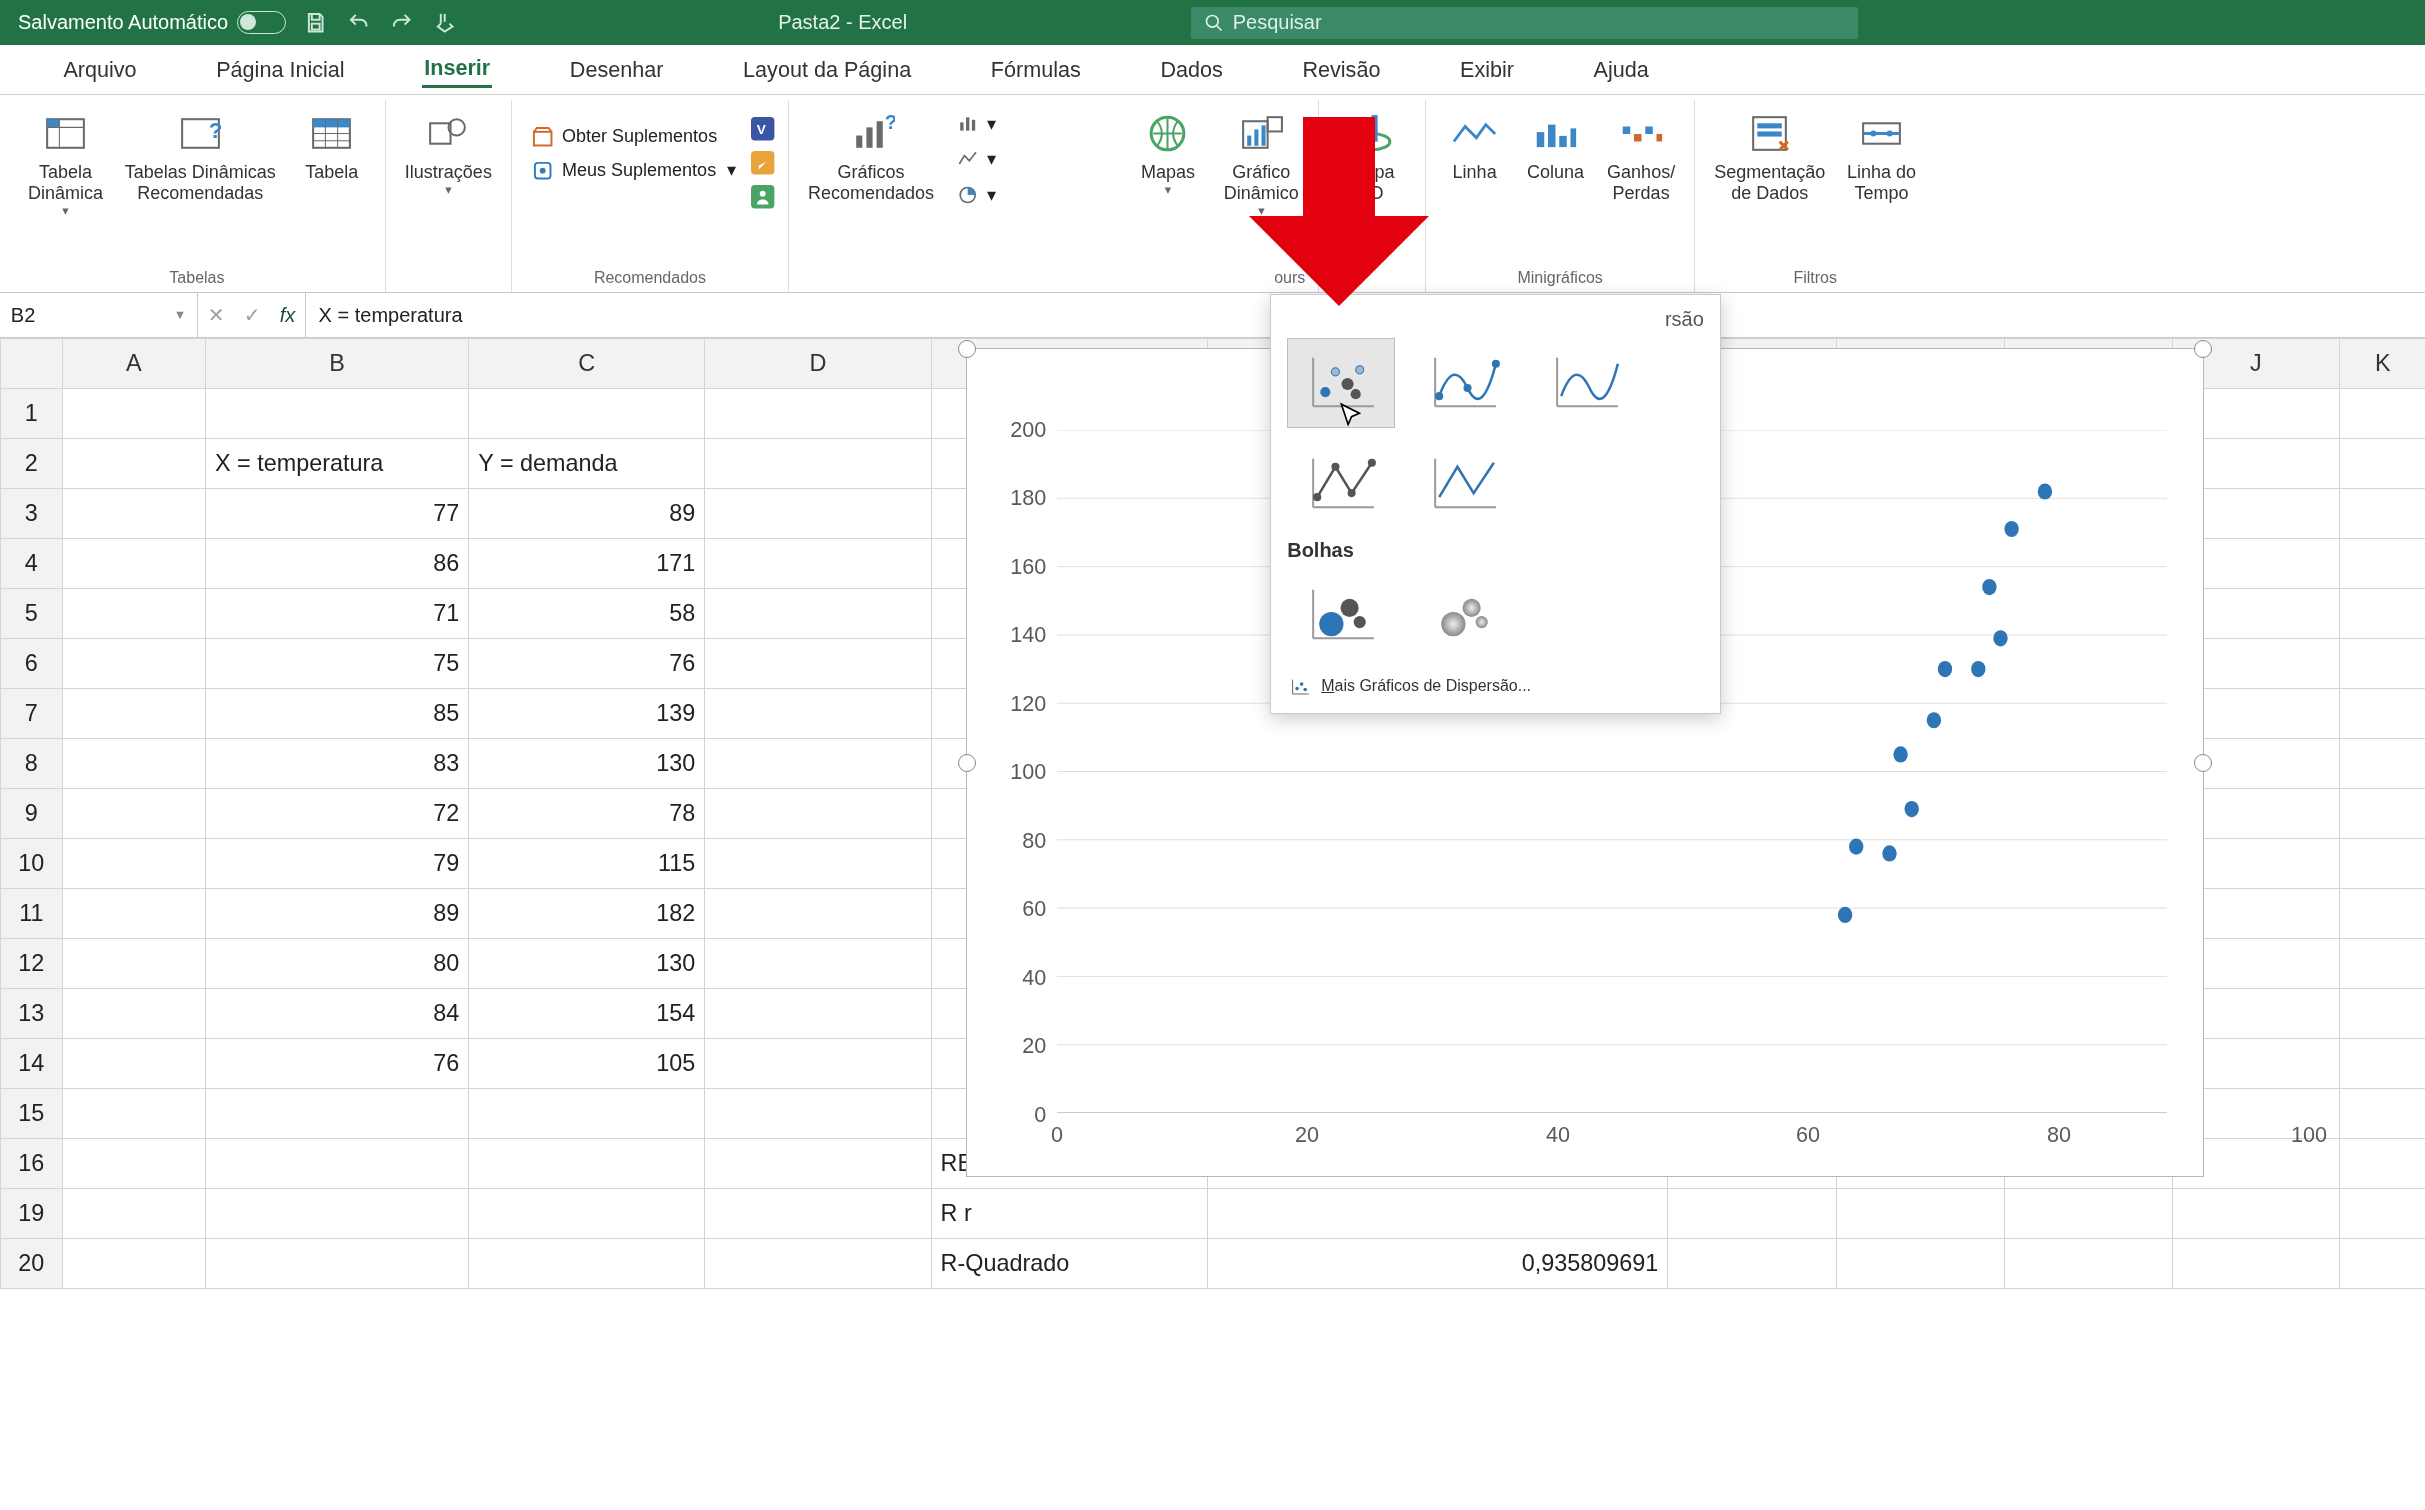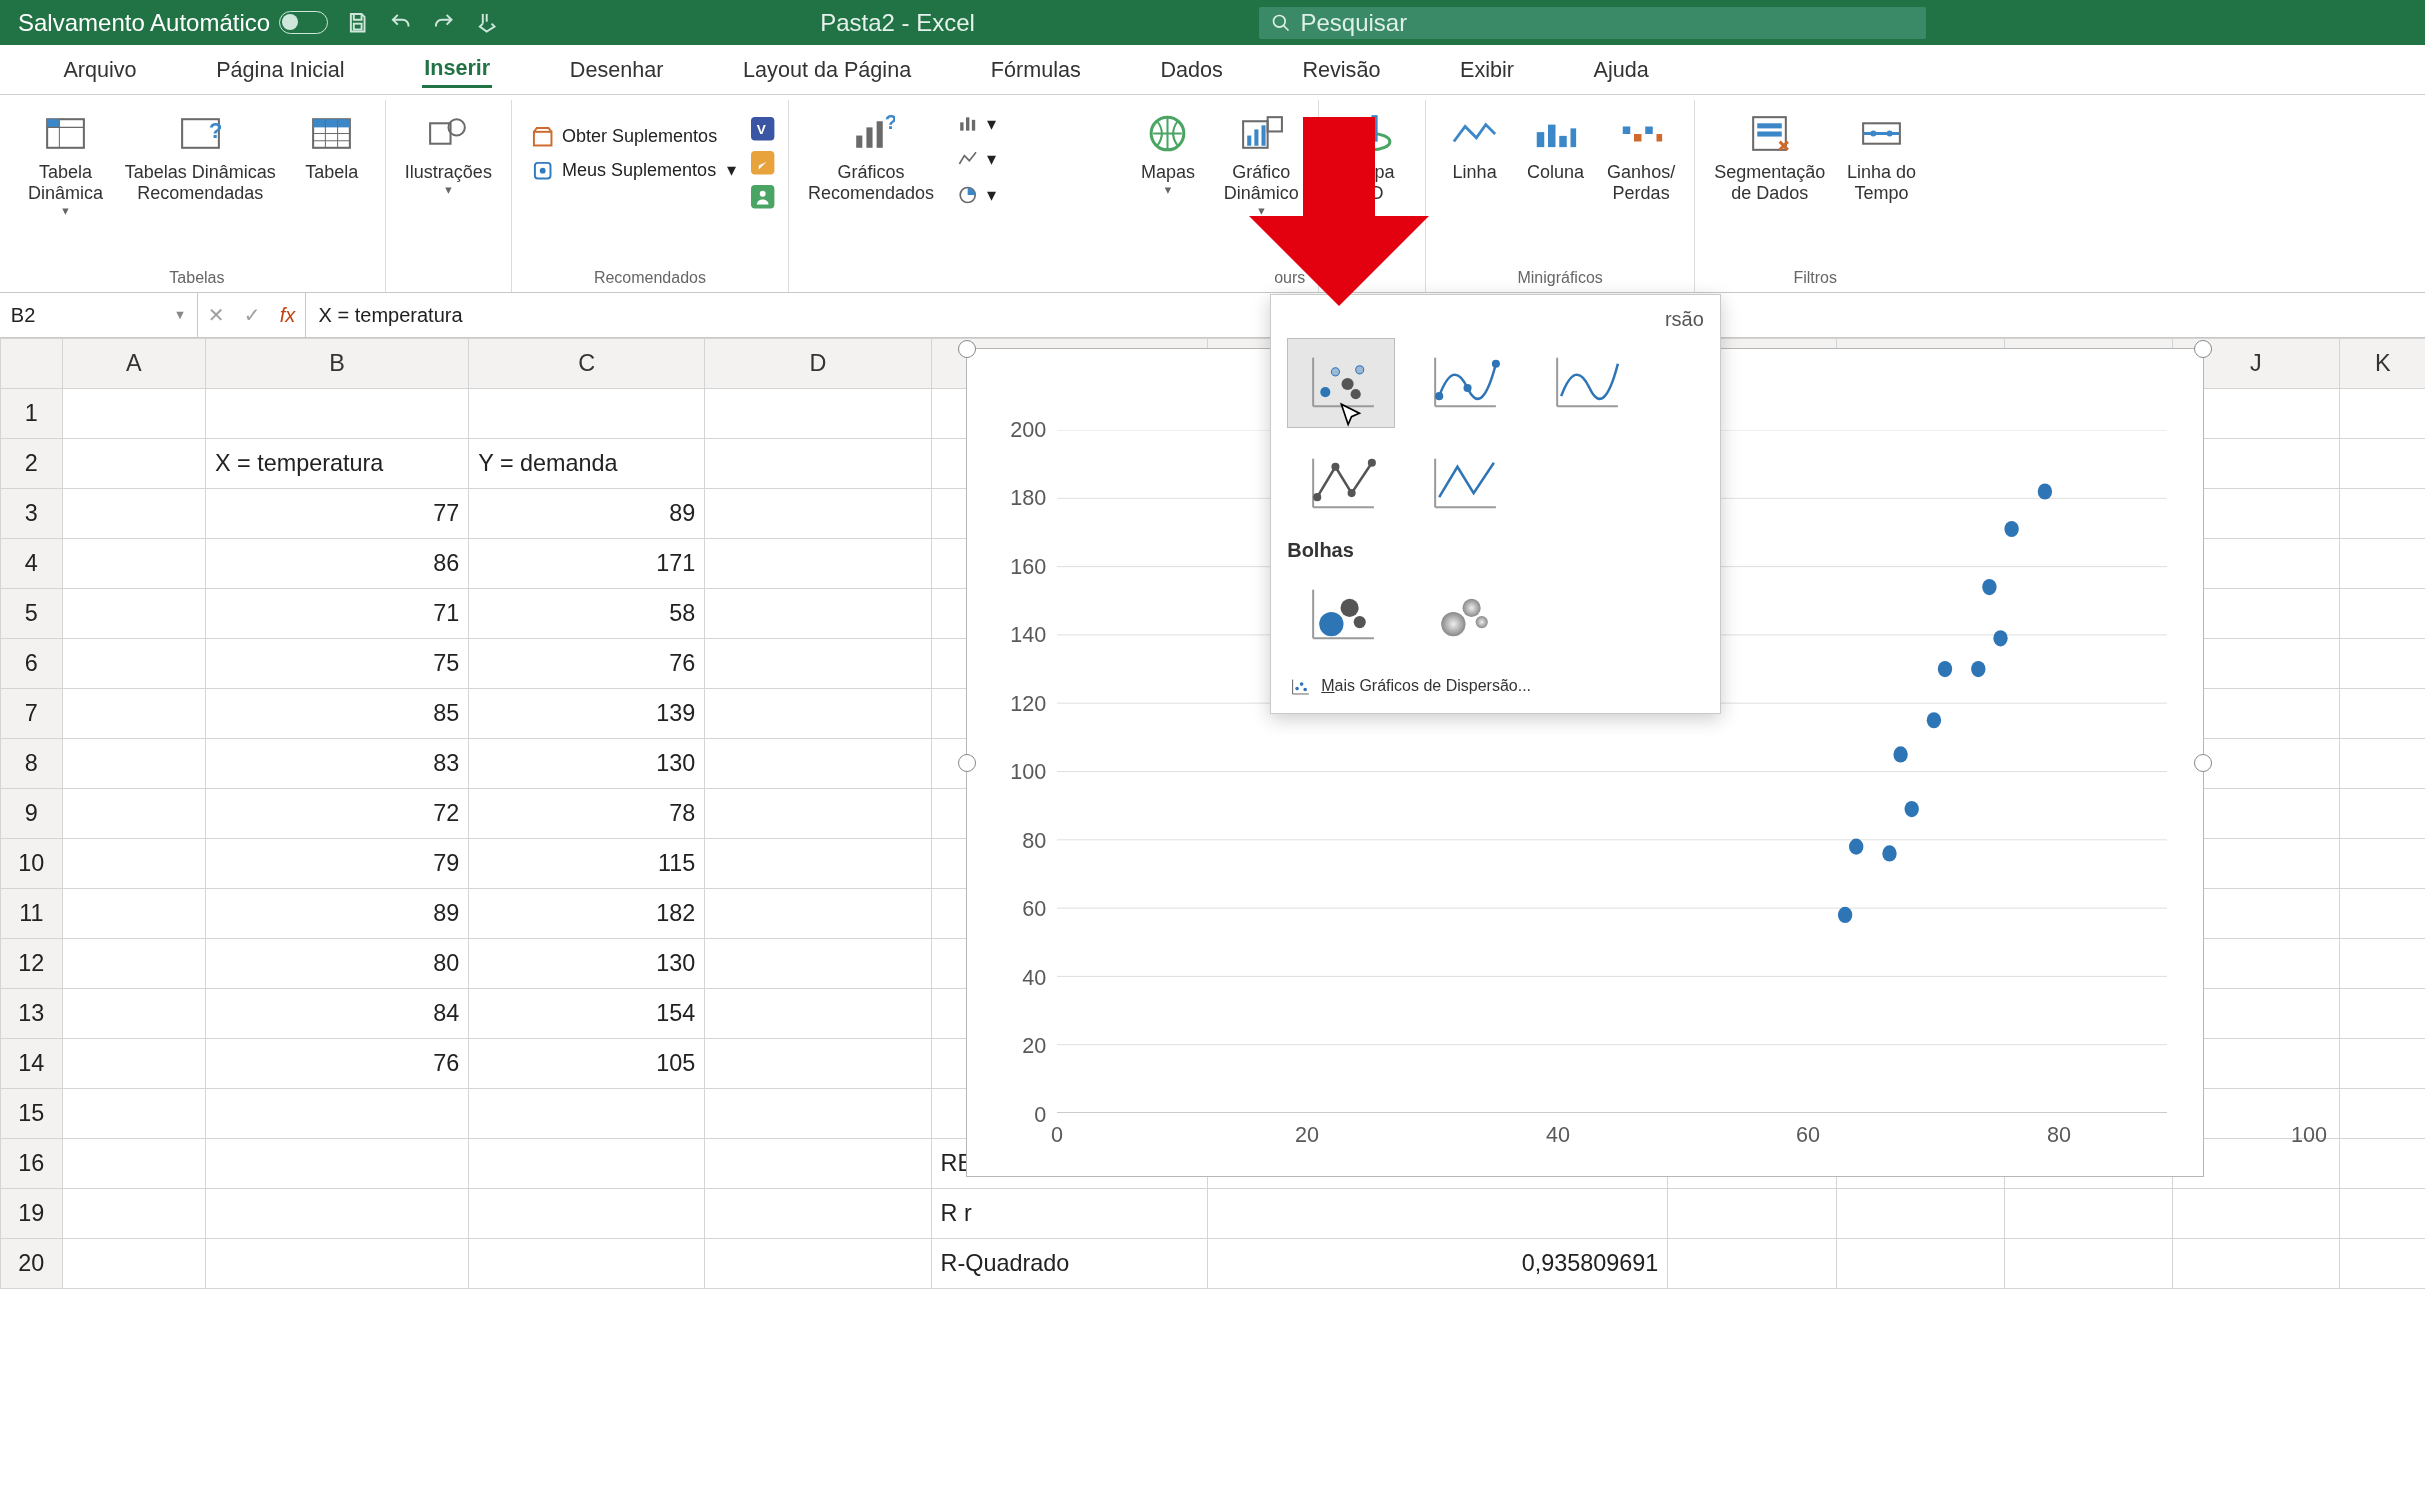--- a/index.html
+++ b/index.html
@@ -17,21 +17,21 @@
 
   
   .titlebar {
     height: 45px;
     background: #217346;
     color: #fff;
     display: flex;
     align-items: center;
     padding: 0 18px;
     gap: 16px;
-    font-size: 24px;
+    font-size: 20px;
   }
   .titlebar .auto-save-switch {
     display: inline-flex;
     align-items: center;
   }
   .switch {
     width: 49px; height: 23.4px;
     border: 1.8px solid #cfe7db;
     border-radius: 12.6px;
     position: relative;
@@ -179,21 +179,21 @@
   .name-box .dd { color:#888; font-size: 12.6px; margin-left:auto; }
   .fx-tools {
     width: 108px;
     border-right: 0.9px solid #c8c8c8;
     display: flex;
     align-items: center;
     justify-content: space-around;
     color: #a0a0a0;
     font-size: 20px;
   }
-  .fx-tools .fx { font-style: italic; color:#c2410c; }
+  .fx-tools .fx { font-style: italic; color:#14532d; }
   .formula-input {
     flex: 1;
     display: flex;
     align-items: center;
     padding: 0 12.6px;
   }
 
   
   .sheet-wrap {
     position: relative;

